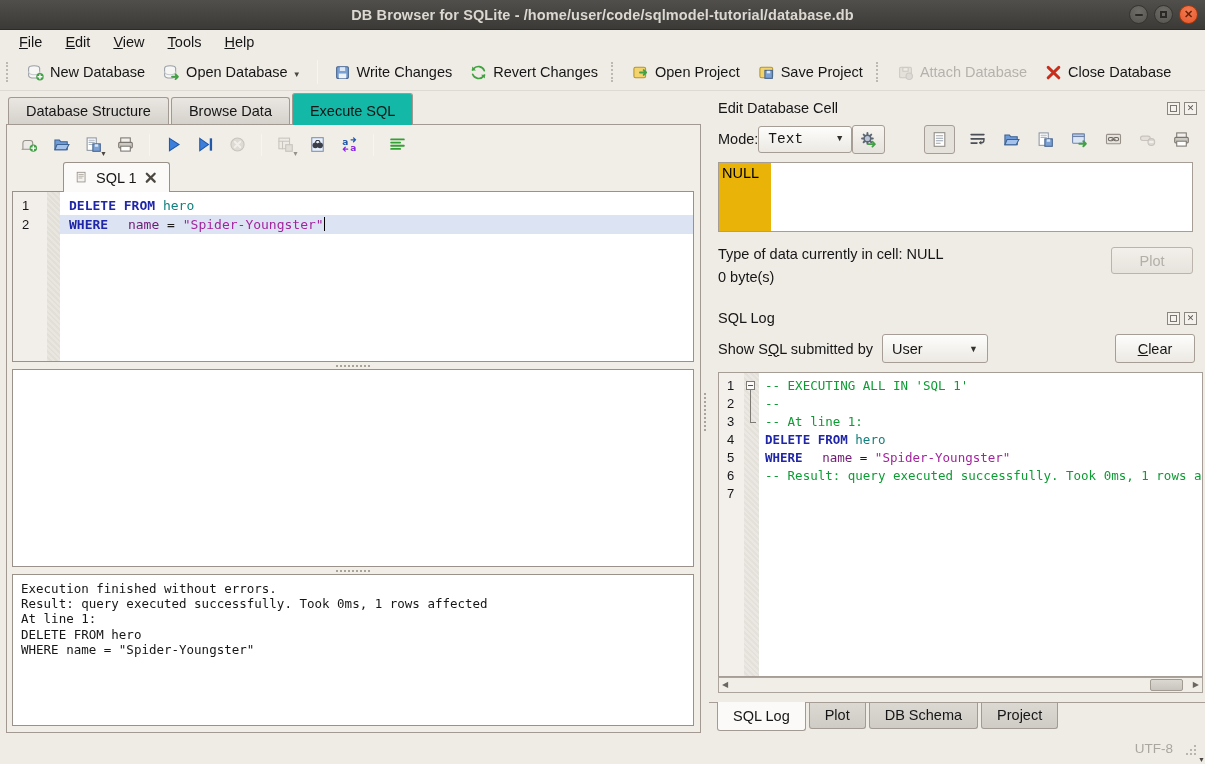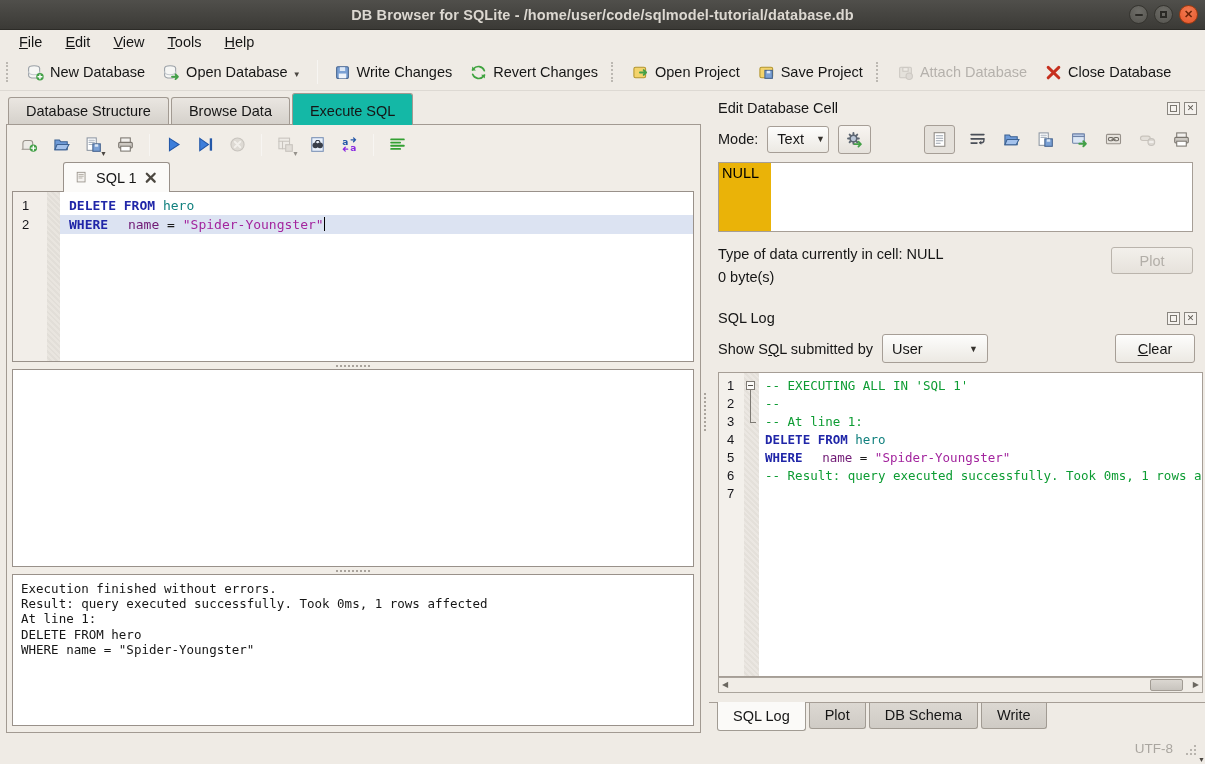--- a/index.html
+++ b/index.html
@@ -80,24 +80,24 @@
   .results-box { height:152px; flex:0 0 152px; border:1px solid #99918a; background:#fff; padding:6px 8px; font-family:"DejaVu Sans Mono",monospace; font-size:12.5px; overflow:hidden; }
   .results-box div { height:15.2px; line-height:15.2px; white-space:pre; }
 
   
   .section-header { height:26px; flex:0 0 26px; display:flex; align-items:center; padding:4px 8px 0 9px; font-size:14.5px; }
   .dock-icons { margin-left:auto; display:flex; gap:4px; }
   .dock-btn { width:13px; height:13px; border:1px solid #8a8680; background:#f5f2ee; position:relative; display:flex; align-items:center; justify-content:center; }
   .dock-btn.float::after { content:""; position:absolute; right:2px; top:2px; width:5px; height:5px; border:1px solid #7a766f; }
   .dock-btn.closep { font-size:9px; color:#5a564f; line-height:1; }
 
-  .mode-row { height:40px; flex:0 0 40px; display:flex; align-items:center; padding:0 12px 0 9px; gap:9px; }
+  .mode-row { height:40px; flex:0 0 40px; display:flex; align-items:center; padding:0 12px 0 9px; }
   .select { height:27px; background:linear-gradient(#fdfdfc,#ecE9e3); background:linear-gradient(#fdfdfc,#ece9e3); border:1px solid #a69e96; border-radius:3px; display:flex; align-items:center; padding:0 9px; font-size:14.5px; }
   .select .arrow { font-size:9px; color:#35322d; margin-left:auto; padding-left:12px; }
-  .mode-select { width:62px; }
+  .mode-select { width:94px;font-family:Liberation Mono, monospace; }
   .icon-btn { width:33px; height:29px; border:1px solid #a69e96; border-radius:3px; background:linear-gradient(#f8f5f1,#e6e2dc); display:flex; align-items:center; justify-content:center; }
   .cell-icons { margin-left:auto; display:flex; align-items:center; gap:10px; }
   .ci { width:24px; height:24px; display:flex; align-items:center; justify-content:center; }
   .ci.pressed { border:1px solid #a69e96; background:#e5e1db; border-radius:3px; width:31px; height:29px; }
   .ci.disabled { opacity:.55; }
 
   .cell-box { height:70px; flex:0 0 70px; border:1px solid #a69e96; background:#fff; margin:3px 12px 0 9px; display:flex; }
   .cell-gutter { width:52px; flex:0 0 52px; background:#eab308; padding:2px 0 0 3px; font-size:14.5px; color:#000; }
 
   .cell-info { flex:0 0 62px; display:flex; padding:11px 12px 0 9px; }
@@ -580,21 +580,21 @@
       <div class="log-hscroll">
         <span class="sc-arrow">◀</span>
         <span class="sc-thumb"></span>
         <span class="sc-arrow">▶</span>
       </div>
 
       <div class="bottom-tabs" id="bottomTabs">
           <div class="btab active">SQL Log</div>
           <div class="btab">Plot</div>
           <div class="btab">DB Schema</div>
-          <div class="btab">Write</div>
+          <div class="btab">Project</div>
         </div>
 
     </div>
   </div>
 
   <div class="statusbar">
     <span class="enc">UTF-8</span>
     <span class="grip"></span>
   </div>
 

